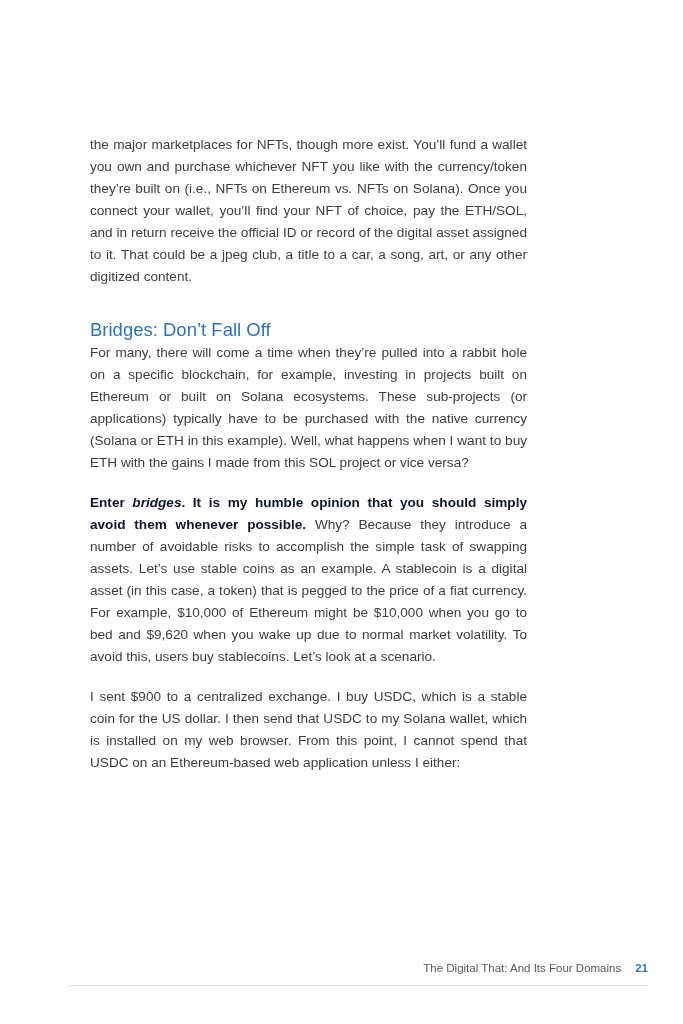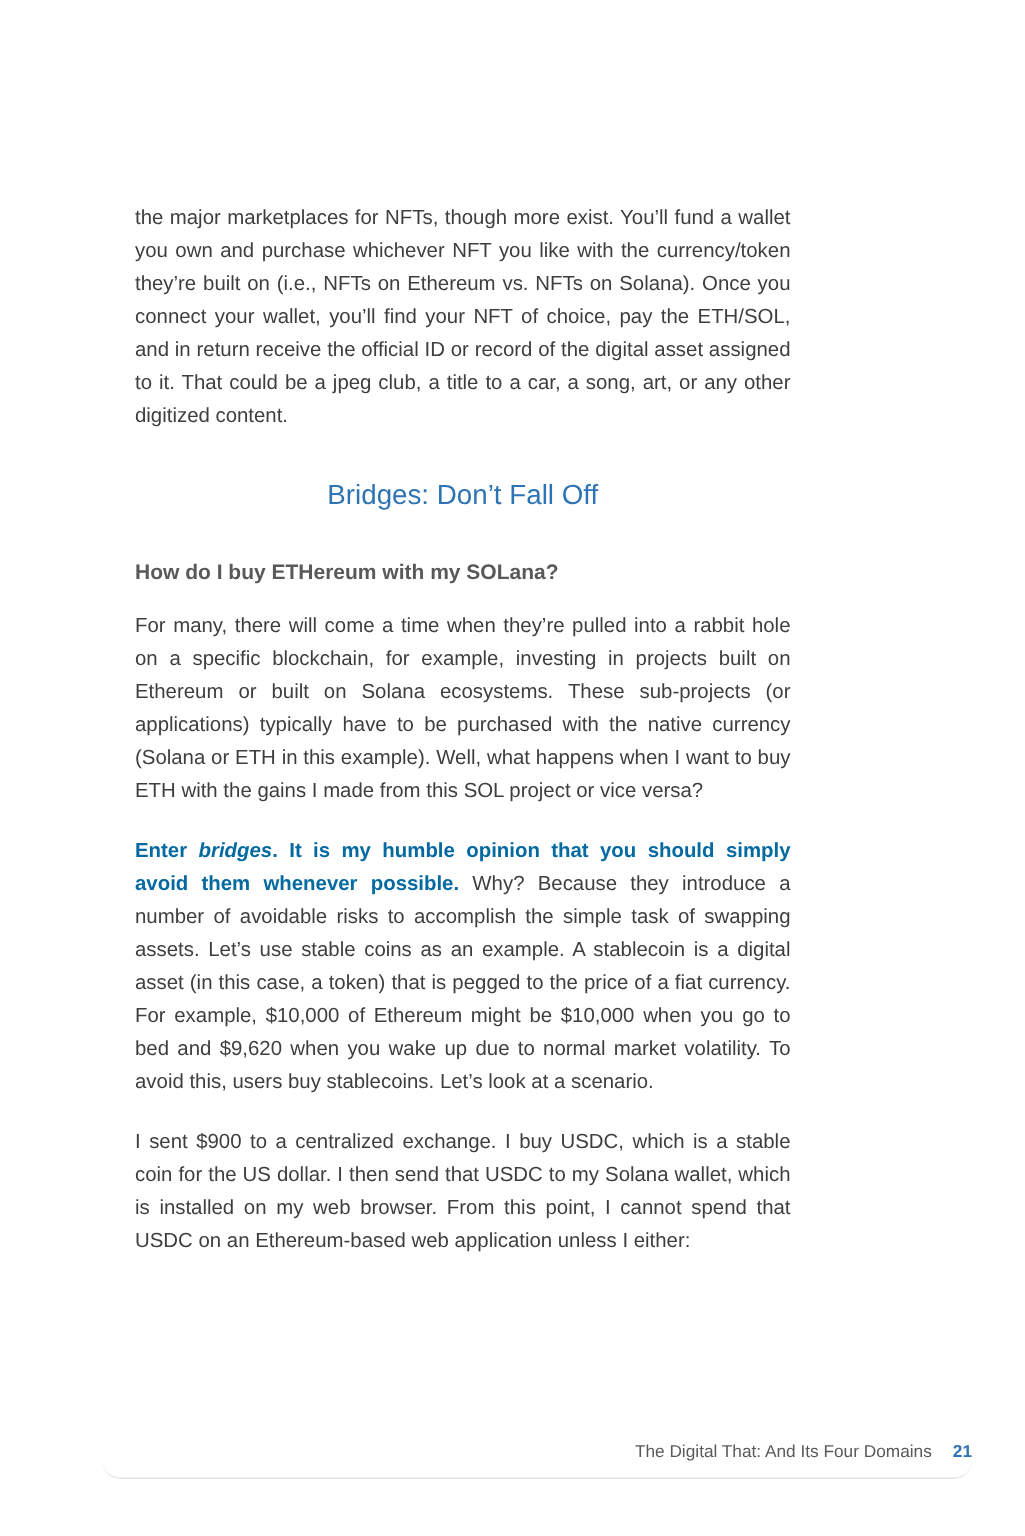--- a/index.html
+++ b/index.html
@@ -1,15 +1,15 @@
 <!DOCTYPE html>
 <html><head>
 <meta charset="utf-8">
 <style>
-  * { margin: 0; padding: 0; box-sizing: border-box; border-radius: 18px; }
+  * { margin: 0; padding: 0; box-sizing: border-box; }
   html, body { background: #ffffff; }
   .page {
     position: relative;
     width: 683px;
     height: 1024px;
     background: #ffffff;
     font-family: "Liberation Sans", "DejaVu Sans", sans-serif;
     overflow: hidden;
   }
   .content {
@@ -24,32 +24,31 @@
     color: #3e3e3e;
     text-align: justify;
     margin: 0 0 18px 0;
   }
   .section-heading {
     font-size: 18.5px;
     font-weight: 400;
     color: #2e74b5;
     margin: 30px 0 0 0;
     line-height: 24px;
-    text-align: center;
   }
   .sub-heading {
     font-size: 14px;
     font-weight: 700;
     color: #595959;
     margin: 30px 0 16px 0;
     line-height: 18px;
   }
   .bold-lead {
     font-weight: 700;
-    color: #0369a1;
+    color: #0f172a;
   }
   .bold-lead em {
     font-style: italic;
   }
   .footer {
     position: absolute;
     left: 68px;
     right: 35px;
     top: 961px;
     text-align: right;
@@ -68,21 +67,20 @@
 </head>
 <body>
 
 <div class="page">
   <div class="content">
 
     <p class="body-para">the major marketplaces for NFTs, though more exist. You’ll fund a wallet you own and purchase whichever NFT you like with the currency/token they’re built on (i.e., NFTs on Ethereum vs. NFTs on Solana). Once you connect your wallet, you’ll find your NFT of choice, pay the ETH/SOL, and in return receive the official ID or record of the digital asset assigned to it. That could be a jpeg club, a title to a car, a song, art, or any other digitized content.</p>
 
     <h1 class="section-heading">Bridges: Don’t Fall Off</h1>
 
-    <h2 class="sub-heading">How do I buy ETHereum with my SOLana?</h2>
 
     <p class="body-para">For many, there will come a time when they’re pulled into a rabbit hole on a specific blockchain, for example, investing in projects built on Ethereum or built on Solana ecosystems. These sub-projects (or applications) typically have to be purchased with the native currency (Solana or ETH in this example). Well, what happens when I want to buy ETH with the gains I made from this SOL project or vice versa?</p>
 
     <p class="body-para"><span class="bold-lead"><span>Enter </span><em>bridges</em><span>. It is my humble opinion that you should simply avoid them whenever possible.</span></span><span> Why? Because they introduce a number of avoidable risks to accomplish the simple task of swapping assets. Let’s use stable coins as an example. A stablecoin is a digital asset (in this case, a token) that is pegged to the price of a fiat currency. For example, $10,000 of Ethereum might be $10,000 when you go to bed and $9,620 when you wake up due to normal market volatility. To avoid this, users buy stablecoins. Let’s look at a scenario.</span></p>
 
     <p class="body-para">I sent $900 to a centralized exchange. I buy USDC, which is a stable coin for the US dollar. I then send that USDC to my Solana wallet, which is installed on my web browser. From this point, I cannot spend that USDC on an Ethereum-based web application unless I either:</p>
 
   </div>
 
   <div class="footer">

